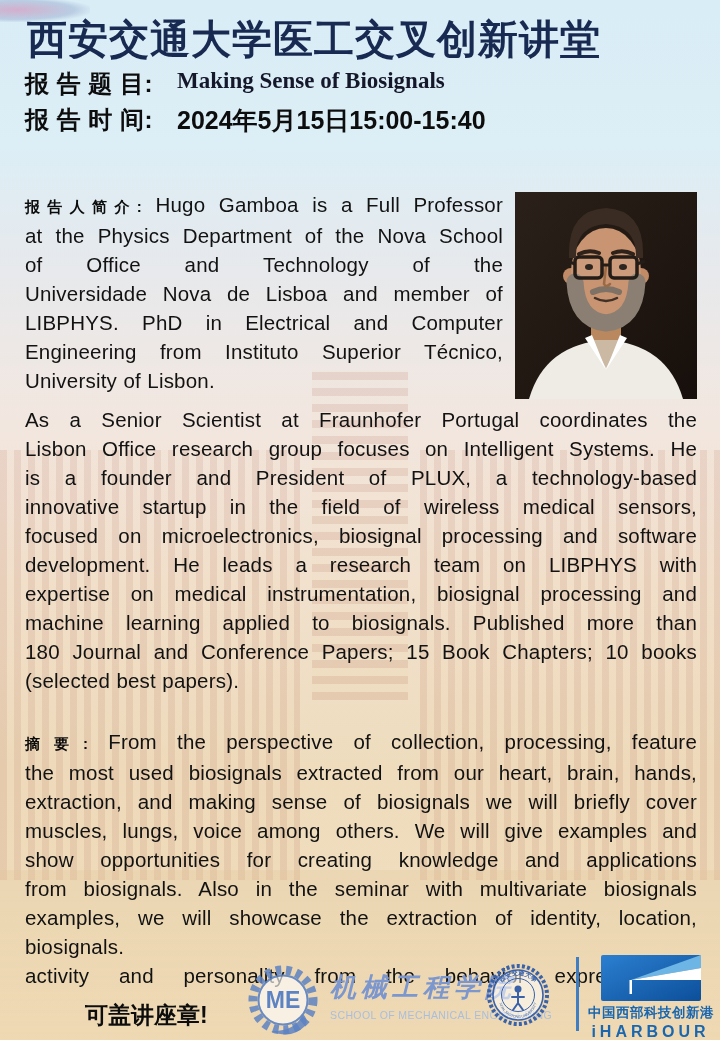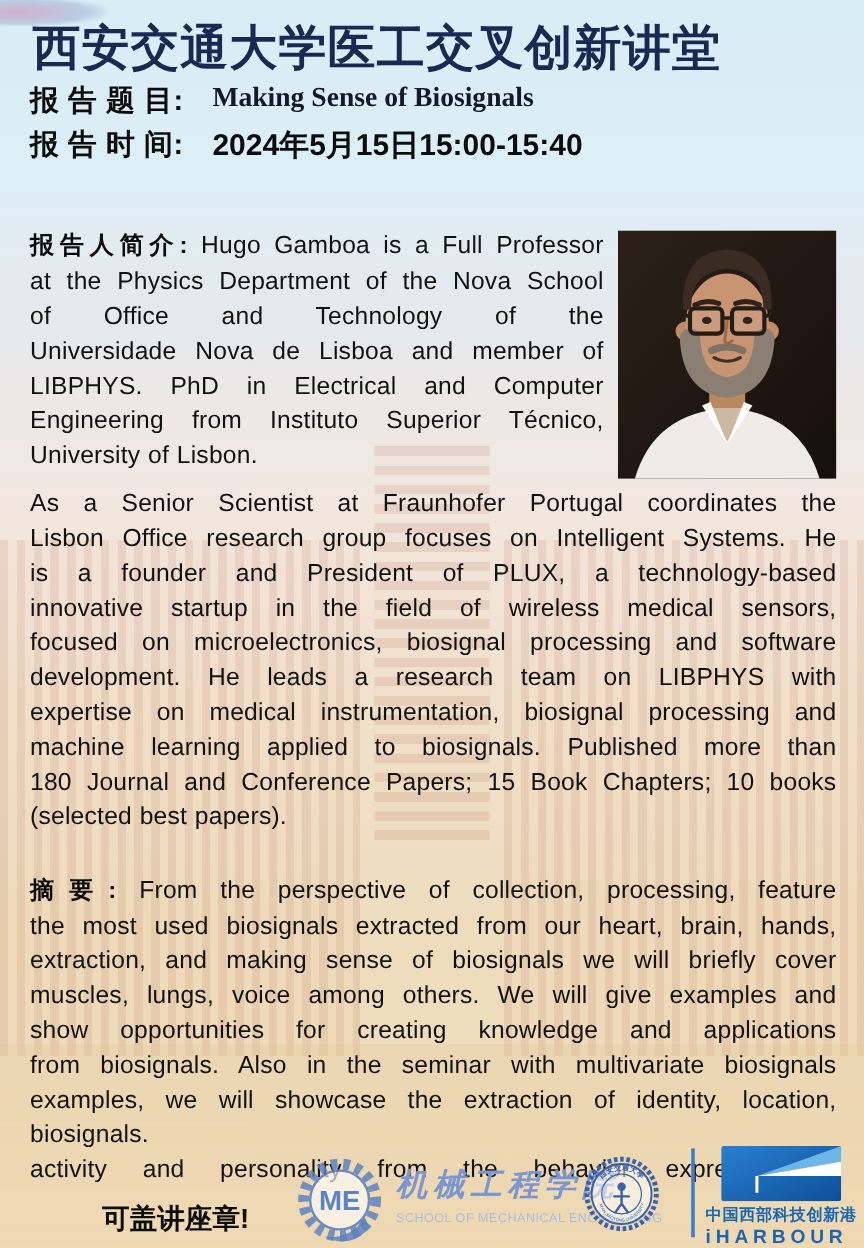--- a/index.html
+++ b/index.html
@@ -30,36 +30,36 @@
   .info-label { flex:0 0 152px; font-size:24px; font-weight:700; color:#0d0d0d; letter-spacing:.5px; }
   .v-serif { font-family:"Liberation Serif", serif; font-size:23px; font-weight:700; color:#15182b; }
   .v-num   { font-size:25px; font-weight:700; color:#0d0d0d; }
   .v-cn    { font-size:23.5px; font-weight:700; color:#0d0d0d; }
 
   .content { position:absolute; left:25px; top:190px; width:672px; color:#121212; }
   .bio-photo { float:right; width:182px; height:207px; margin:2px 0 6px 12px; }
   .tline { font-size:20.5px; line-height:29px; letter-spacing:.2px; word-spacing:.5px;
     text-align:justify; text-align-last:justify; }
   .tline.last { text-align-last:left; }
-  .lbl { font-weight:700; font-size:20px; color:#0b0b0b; }
+  .lbl { font-weight:700; font-size:15px; color:#0b0b0b; }
   .career { clear:right; }
   .abstract { margin-top:32px; }
 
   .stamp { position:absolute; left:85px; top:1000px; font-size:23px; font-weight:700; color:#0d0d0d; }
 
   .mech-logo { position:absolute; left:243px; top:960px; width:80px; height:80px; }
   .mech-text { position:absolute; left:330px; top:970px; width:230px; }
   .mech-cn { font-family:"Liberation Serif", serif; font-style:italic; font-weight:700;
     font-size:26px; letter-spacing:5px; color:#7c96ce; white-space:nowrap; }
   .mech-en { font-size:10.5px; letter-spacing:.4px; color:#a9bedf; margin-top:4px; white-space:nowrap; }
 
   .seal { position:absolute; left:486px; top:963px; width:64px; height:64px; }
   .divider { position:absolute; left:576px; top:957px; width:3px; height:74px; background:#3f7ec2; }
 
-  .iharbour { position:absolute; left:588px; top:955px; width:125px; text-align:left; }
+  .iharbour { position:absolute; left:588px; top:955px; width:125px; text-align:center; }
   .ih-flag { width:100px; height:46px; display:block; margin:0 auto; }
   .ih-cn { font-size:13.5px; font-weight:700; letter-spacing:.5px; color:#1a67b0; margin-top:3px; white-space:nowrap; }
   .ih-en { font-size:16px; font-weight:700; letter-spacing:4px; color:#1a67b0; margin-top:1px; white-space:nowrap; }
 </style>
 </head>
 <body>
 
 <div class="poster">
 
   <div class="campus">

